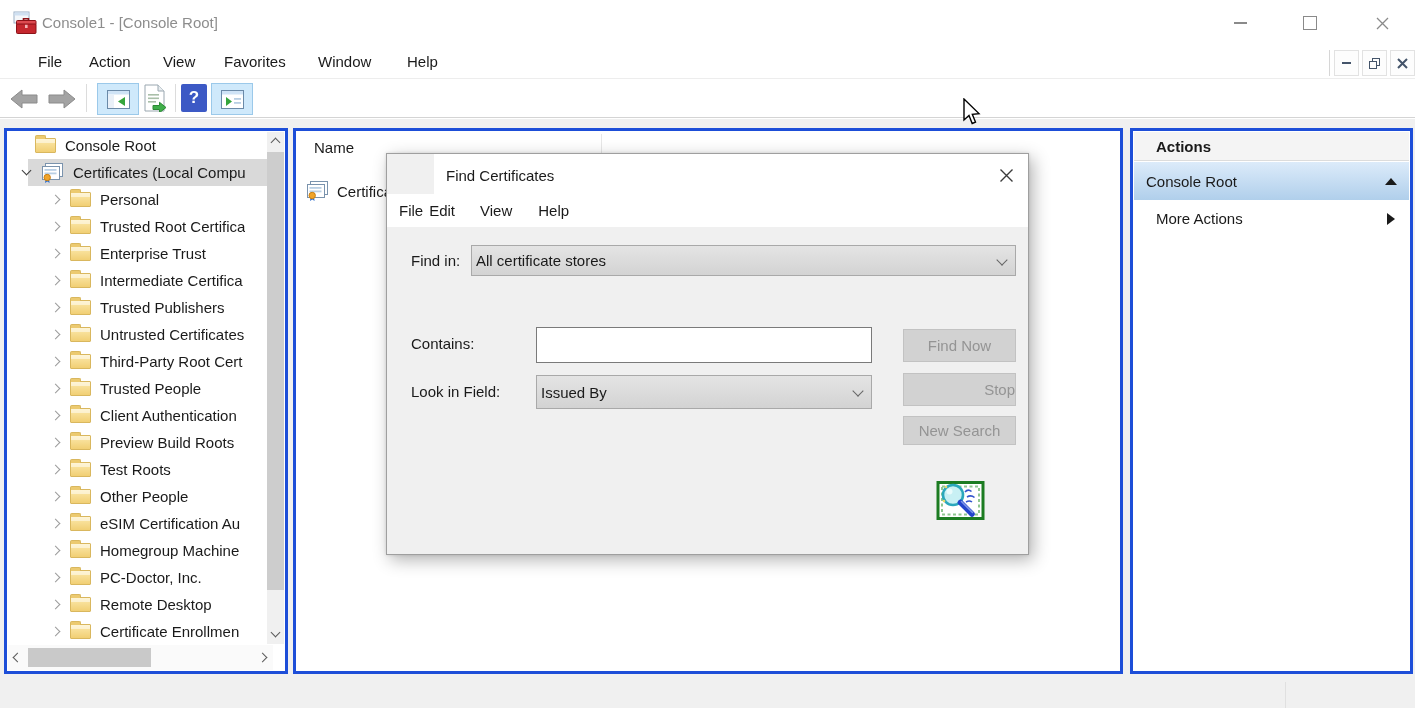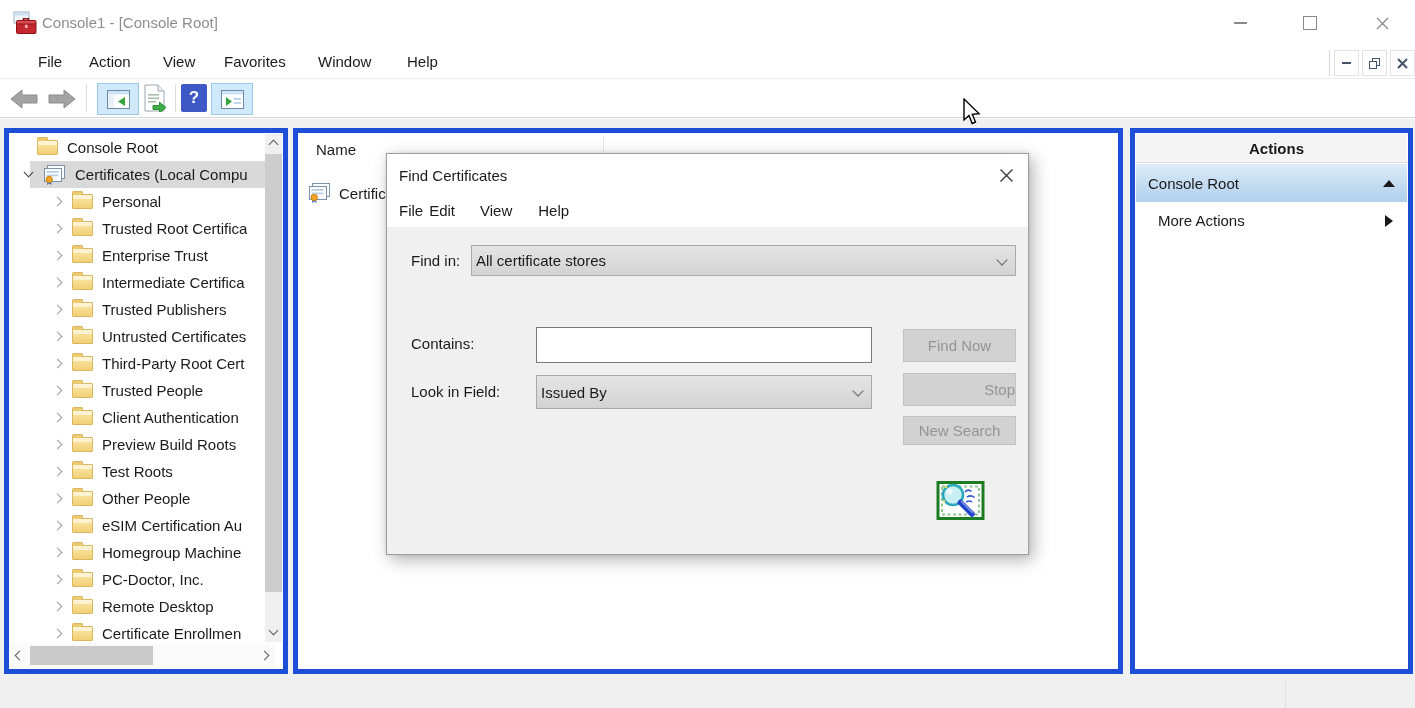--- a/index.html
+++ b/index.html
@@ -27,21 +27,21 @@
   
   .toolbar{position:absolute;left:0;top:78px;width:1415px;height:40px;background:#fff;
            border-top:1px solid #ededed;border-bottom:1px solid #d4d4d4;box-sizing:border-box;}
   .tb{position:absolute;display:flex;align-items:center;justify-content:center;}
   .tb-sep{position:absolute;width:1px;height:28px;top:5px;background:#dcdcdc;}
   .tb-hl{background:#cfe9fb;border:1px solid #9bc9ea;}
   .help-btn{width:26px;height:28px;background:#3c59c5;border-radius:2px;color:#fff;font-weight:bold;
             font-size:17px;display:flex;align-items:center;justify-content:center;}
   
   .workspace{position:absolute;left:0;top:119px;width:1415px;height:589px;background:#f0f0f0;}
-  .panel{position:absolute;background:#fff;border:5px solid #1d4ed8;box-sizing:border-box;}
+  .panel{position:absolute;background:#fff;border:3px solid #1d4ed8;box-sizing:border-box;}
   .panel-tree{left:4px;top:9px;width:284px;height:546px;}
   .panel-list{left:293px;top:9px;width:830px;height:546px;}
   .panel-actions{left:1130px;top:9px;width:283px;height:546px;}
   .status-sep{position:absolute;left:1285px;top:563px;width:1px;height:26px;background:#e0e0e0;}
   
   .tree-view{position:absolute;left:1px;top:1px;right:18px;bottom:27px;overflow:hidden;background:#fff;}
   .trow{height:27px;display:flex;align-items:center;white-space:nowrap;overflow:hidden;cursor:default;}
   .lvl0{padding-left:7px;}
   .lvl1{padding-left:13px;}
   .lvl2{padding-left:42px;}
@@ -72,34 +72,34 @@
   .hs-left{left:0;top:4px;}
   .hs-right{left:248px;top:4px;}
   
   .list-header{position:absolute;left:1px;top:1px;right:1px;height:32px;background:#fff;}
   .list-header .hname{position:absolute;left:17px;line-height:32px;}
   .col-sep{position:absolute;left:304px;top:2px;width:1px;height:29px;background:#e7e7e7;}
   .list-row{position:absolute;left:10px;top:50px;display:flex;align-items:center;white-space:nowrap;}
   .list-row .certs-ic{margin-right:7px;}
   
   .act-header{position:absolute;left:1px;top:1px;right:1px;height:29px;background:#f4f4f4;border-bottom:1px solid #dcdcdc;
-              font-weight:bold;line-height:29px;padding-left:10px;box-sizing:border-box;text-align:center;}
+              font-weight:bold;line-height:29px;padding-left:22px;box-sizing:border-box;}
   .act-group{position:absolute;left:1px;right:1px;top:31px;height:38px;background:linear-gradient(#dcebfa,#b0cfeb);
              display:flex;align-items:center;padding:0 12px;box-sizing:border-box;}
   .act-group .lbl{flex:1;}
   .tri-up{width:0;height:0;border-left:6px solid transparent;border-right:6px solid transparent;border-bottom:7px solid #1a1a1a;}
   .act-more{position:absolute;left:1px;right:1px;top:69px;height:37px;display:flex;align-items:center;
             padding:0 14px 0 22px;box-sizing:border-box;background:#fff;}
   .act-more .lbl{flex:1;}
   .tri-right{width:0;height:0;border-top:6px solid transparent;border-bottom:6px solid transparent;border-left:8px solid #1a1a1a;}
   
   .dialog{position:absolute;left:386px;top:153px;width:643px;height:402px;background:#f0f0f0;
           border:1px solid #9f9f9f;box-sizing:border-box;z-index:10;
           box-shadow:4px 5px 16px rgba(0,0,0,.30),0 0 3px rgba(0,0,0,.12);}
-  .dlg-title{position:relative;height:40px;background:#fff;}
+  .dlg-title{position:relative;height:40px;background:#fff;margin-left:47px;}
   .dlg-title .t{position:absolute;left:12px;line-height:44px;}
   .dlg-close{position:absolute;right:12px;top:11px;width:20px;height:20px;display:flex;align-items:center;justify-content:center;}
   .dlg-menu{position:relative;height:33px;background:#fff;display:flex;align-items:center;}
   .dlg-menu .mi{line-height:33px;cursor:default;}
   .dm0{margin-left:12px;}.dm1{margin-left:6px;}.dm2{margin-left:25px;}.dm3{margin-left:26px;}
   .dlg-body{position:relative;height:327px;}
   .flabel{position:absolute;white-space:nowrap;}
   .combo{position:absolute;background:linear-gradient(#e4e4e4,#d3d3d3);border:1px solid #a9a9a9;
          display:flex;align-items:center;padding:0 4px;box-sizing:border-box;}
   .combo .chevd{position:absolute;right:9px;top:50%;width:7px;height:7px;margin-top:-5px;

